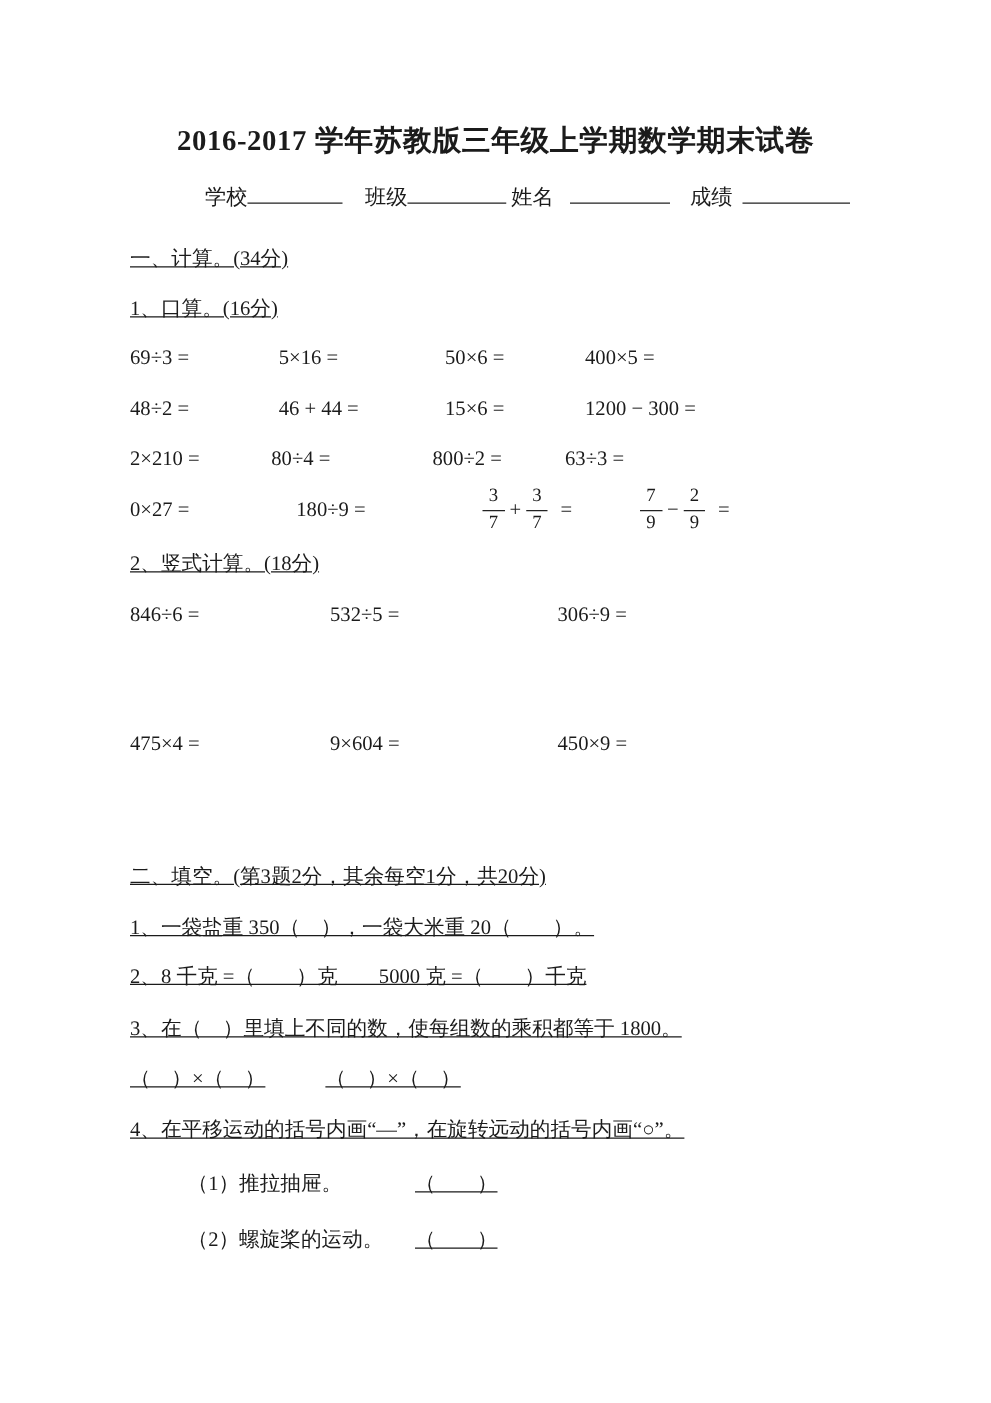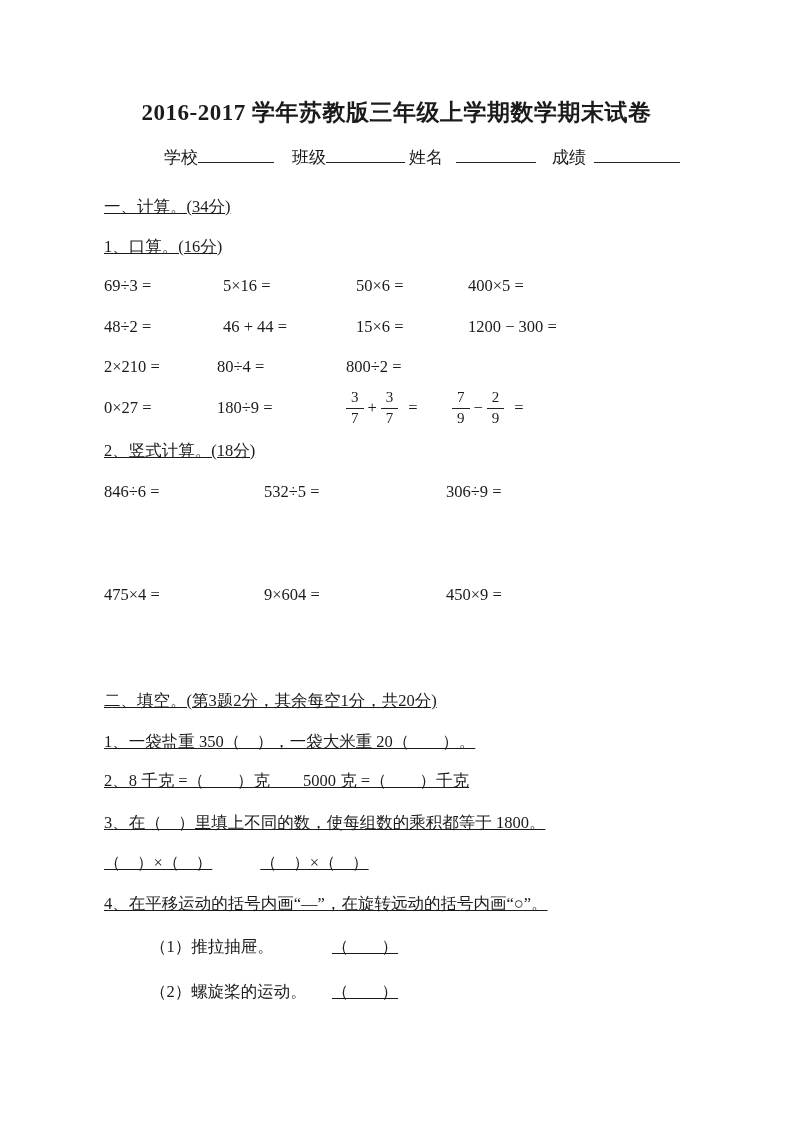--- a/index.html
+++ b/index.html
@@ -41,21 +41,21 @@
   }
   .row{
     position:absolute;left:104px;
     display:grid;
     font-size:16.5px;
     white-space:pre;
   }
   .cols-a{grid-template-columns:119px 133px 112px 200px;}
   .cols-b{grid-template-columns:113px 129px 106px 200px;}
   .cols-v{grid-template-columns:160px 182px 200px;}
-  .row4{align-items:center;}
+  .row4{align-items:center;gap:20px;}
   .fracexpr{display:inline-block;white-space:nowrap;}
   .frac{
     display:inline-block;text-align:center;
     vertical-align:middle;
     line-height:1.15;font-size:15px;
   }
   .fnum{display:block;border-bottom:1px solid #222;padding:0 5px 1px;}
   .fden{display:block;padding-top:1px;}
   .fop{display:inline-block;margin:0 4px;vertical-align:middle;}
   .feq{display:inline-block;margin-left:10px;vertical-align:middle;}
@@ -87,20 +87,21 @@
     <span>48÷2 =</span>
     <span>46 + 44 =</span>
     <span>15×6 =</span>
     <span>1200 − 300 =</span>
   </div>
 
   <div class="row cols-b" style="top:357px">
     <span>2×210 =</span>
     <span>80÷4 =</span>
     <span>800÷2 =</span>
+    <span>63÷3 =</span>
   </div>
 
   <div class="row cols-b row4" style="top:384px;height:48px">
     <span>0×27 =</span>
     <span>180÷9 =</span>
     <span class="fracexpr"><span class="frac"><span class="fnum">3</span><span class="fden">7</span></span><span class="fop">+</span><span class="frac"><span class="fnum">3</span><span class="fden">7</span></span><span class="feq">=</span></span>
     <span class="fracexpr"><span class="frac"><span class="fnum">7</span><span class="fden">9</span></span><span class="fop">−</span><span class="frac"><span class="fnum">2</span><span class="fden">9</span></span><span class="feq">=</span></span>
   </div>
 
   <div class="line" style="top:440px">2、竖式计算。(18分)</div>

